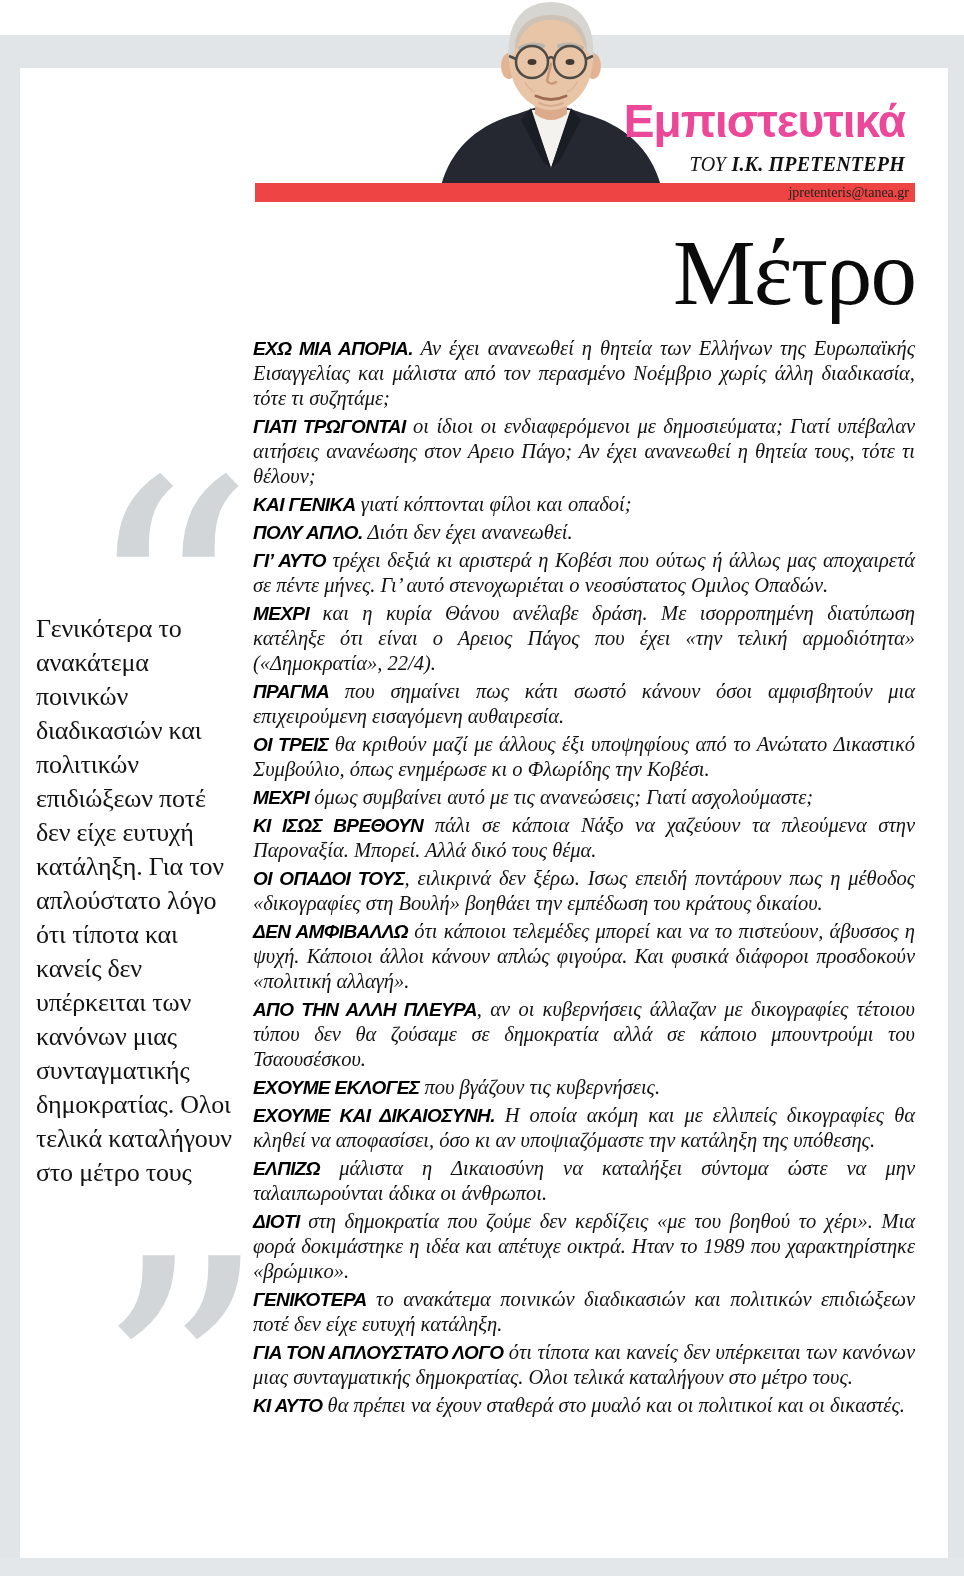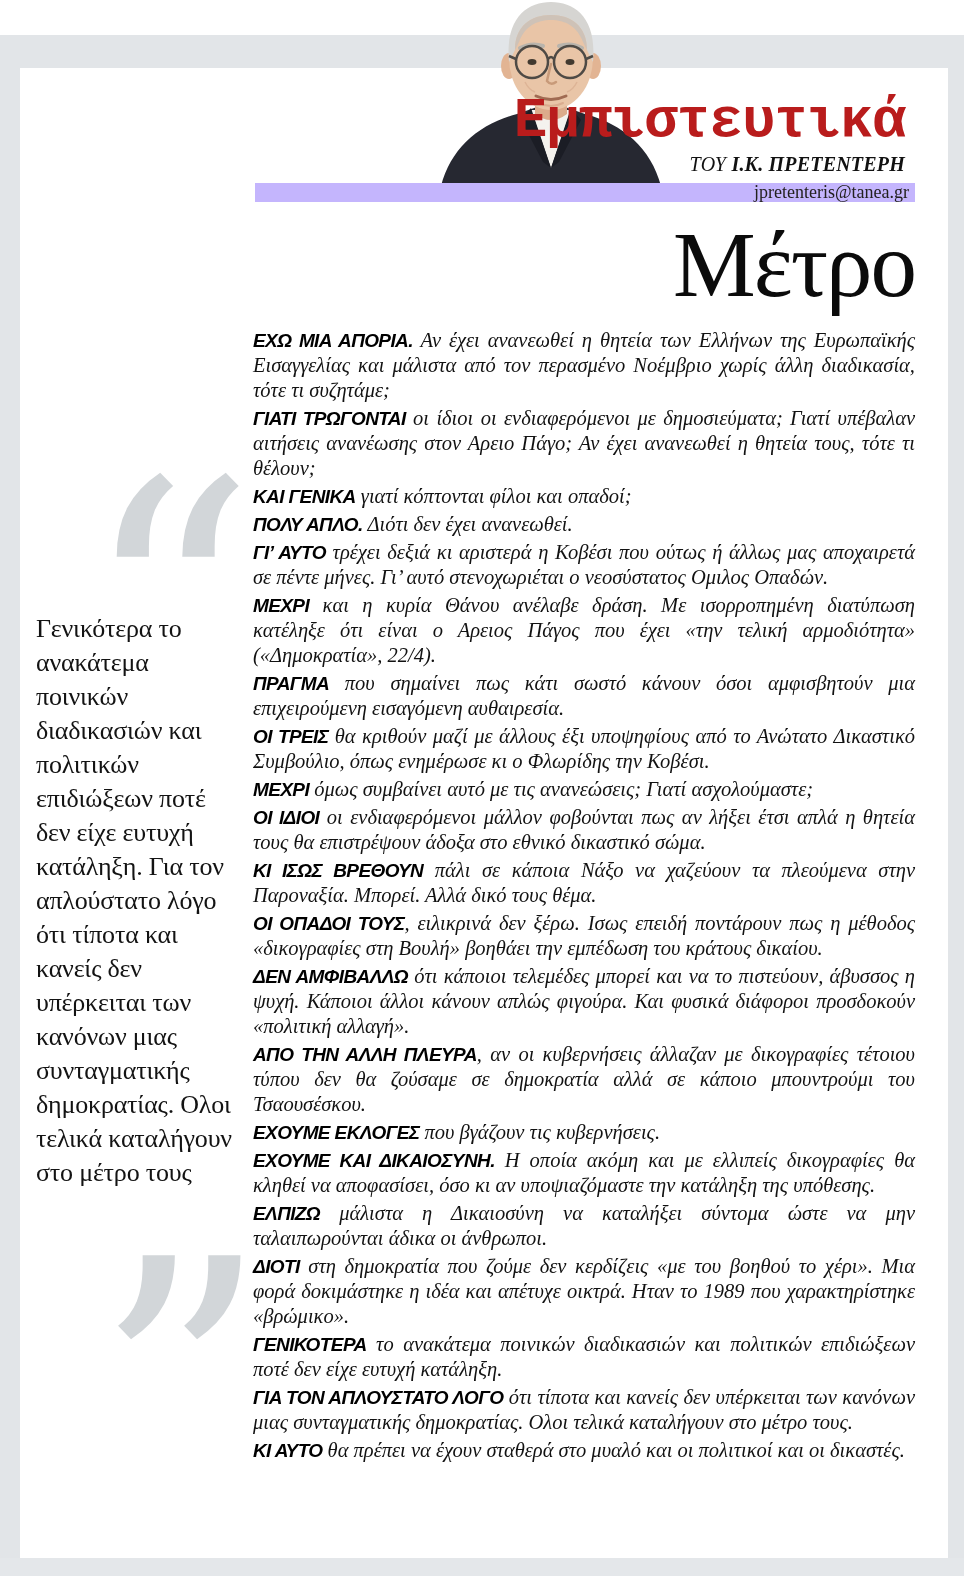--- a/index.html
+++ b/index.html
@@ -11,39 +11,39 @@
   .band-top{position:absolute;left:0;top:35px;width:964px;height:33px;background:#e2e5e8;}
   .margin-left{position:absolute;left:0;top:35px;width:20px;height:1541px;background:#e2e5e8;}
   .margin-right{position:absolute;left:948px;top:35px;width:16px;height:1541px;background:#e2e5e8;}
   .band-bottom{position:absolute;left:0;top:1558px;width:964px;height:18px;background:#e4e7ea;}
 
   
   .portrait{position:absolute;left:437px;top:0;width:228px;height:186px;}
 
   
   .email-bar{
-    position:absolute;left:255px;top:183px;width:660px;height:19px;background:#c4b5fd;
-    text-align:right;font-size:18px;line-height:19px;color:#23211f;padding:0;
+    position:absolute;left:255px;top:183px;width:660px;height:19px;background:#ef4444;
+    text-align:right;font-size:14px;line-height:19px;color:#23211f;padding:0;
   }
   .email-bar span{padding-right:6px;}
 
   
   .masthead{position:absolute;left:420px;top:98px;width:485px;text-align:right;}
   .masthead .section{
-    font-family:Liberation Mono, monospace;font-weight:bold;
-    font-size:56px;line-height:46px;color:#b91c1c;letter-spacing:-1px;
+    font-family:Liberation Sans, sans-serif;font-weight:bold;
+    font-size:46px;line-height:46px;color:#ec4899;letter-spacing:-1px;
   }
   .masthead .byline{margin-top:9px;font-size:20px;line-height:22px;color:#111;font-style:italic;}
   .masthead .byline .prefix{font-weight:normal;letter-spacing:.5px;}
   .masthead .byline .name{font-weight:bold;letter-spacing:.2px;}
 
   
   .article{position:absolute;left:253px;top:216px;width:662px;}
   .article h1{
-    margin:0 0 14px 0;font-weight:normal;font-size:93px;line-height:98px;
+    margin:8px 0 14px 0;font-weight:normal;font-size:93px;line-height:98px;
     text-align:right;color:#0b0b0b;letter-spacing:-2px;
   }
   .article .para{
     margin:0 0 3px 0;font-size:20.5px;line-height:25px;color:#121212;
     text-align:justify;
     font-style:italic;
   }
   .article .para .lead{
     font-family:"Liberation Sans","DejaVu Sans",sans-serif;font-weight:bold;
     font-size:19px;letter-spacing:-0.6px;color:#000;
@@ -130,21 +130,20 @@
   <p class="para"><b class="lead">ΓΙ’ ΑΥΤΟ</b><span> τρέχει δεξιά κι αριστερά η Κοβέσι που ούτως ή άλλως μας αποχαιρετά σε πέντε μήνες. Γι’ αυτό στενοχωριέται ο νεοσύστατος Ομιλος Οπαδών.</span></p>
 
   <p class="para"><b class="lead">ΜΕΧΡΙ</b><span> και η κυρία Θάνου ανέλαβε δράση. Με ισορροπημένη διατύπωση κατέληξε ότι είναι ο Αρειος Πάγος που έχει «την τελική αρμοδιότητα» («Δημοκρατία», 22/4).</span></p>
 
   <p class="para"><b class="lead">ΠΡΑΓΜΑ</b><span> που σημαίνει πως κάτι σωστό κάνουν όσοι αμφισβητούν μια επιχειρούμενη εισαγόμενη αυθαιρεσία.</span></p>
 
   <p class="para"><b class="lead">ΟΙ ΤΡΕΙΣ</b><span> θα κριθούν μαζί με άλλους έξι υποψηφίους από το Ανώτατο Δικαστικό Συμβούλιο, όπως ενημέρωσε κι ο Φλωρίδης την Κοβέσι.</span></p>
 
   <p class="para"><b class="lead">ΜΕΧΡΙ</b><span> όμως συμβαίνει αυτό με τις ανανεώσεις; Γιατί ασχολούμαστε;</span></p>
 
-  <p class="para"><b class="lead">ΟΙ ΙΔΙΟΙ</b><span> οι ενδιαφερόμενοι μάλλον φοβούνται πως αν λήξει έτσι απλά η θητεία τους θα επιστρέψουν άδοξα στο εθνικό δικαστικό σώμα.</span></p>
 
   <p class="para"><b class="lead">ΚΙ ΙΣΩΣ ΒΡΕΘΟΥΝ</b><span> πάλι σε κάποια Νάξο να χαζεύουν τα πλεούμενα στην Παροναξία. Μπορεί. Αλλά δικό τους θέμα.</span></p>
 
   <p class="para"><b class="lead">ΟΙ ΟΠΑΔΟΙ ΤΟΥΣ</b><span>, ειλικρινά δεν ξέρω. Ισως επειδή ποντάρουν πως η μέθοδος «δικογραφίες στη Βουλή» βοηθάει την εμπέδωση του κράτους δικαίου.</span></p>
 
   <p class="para"><b class="lead">ΔΕΝ ΑΜΦΙΒΑΛΛΩ</b><span> ότι κάποιοι τελεμέδες μπορεί και να το πιστεύουν, άβυσσος η ψυχή. Κάποιοι άλλοι κάνουν απλώς φιγούρα. Και φυσικά διάφοροι προσδοκούν «πολιτική αλλαγή».</span></p>
 
   <p class="para"><b class="lead">ΑΠΟ ΤΗΝ ΑΛΛΗ ΠΛΕΥΡΑ</b><span>, αν οι κυβερνήσεις άλλαζαν με δικογραφίες τέτοιου τύπου δεν θα ζούσαμε σε δημοκρατία αλλά σε κάποιο μπουντρούμι του Τσαουσέσκου.</span></p>
 
 

